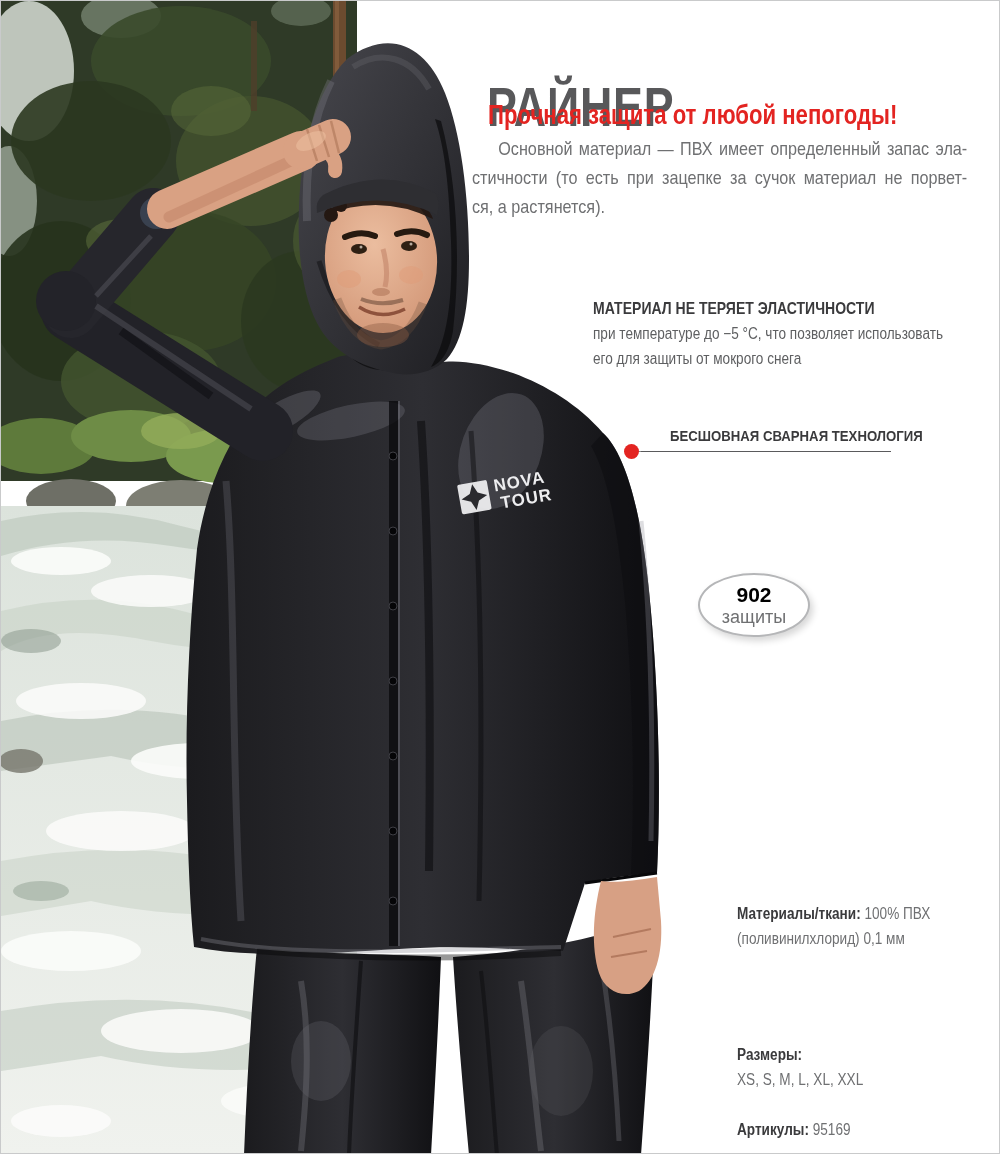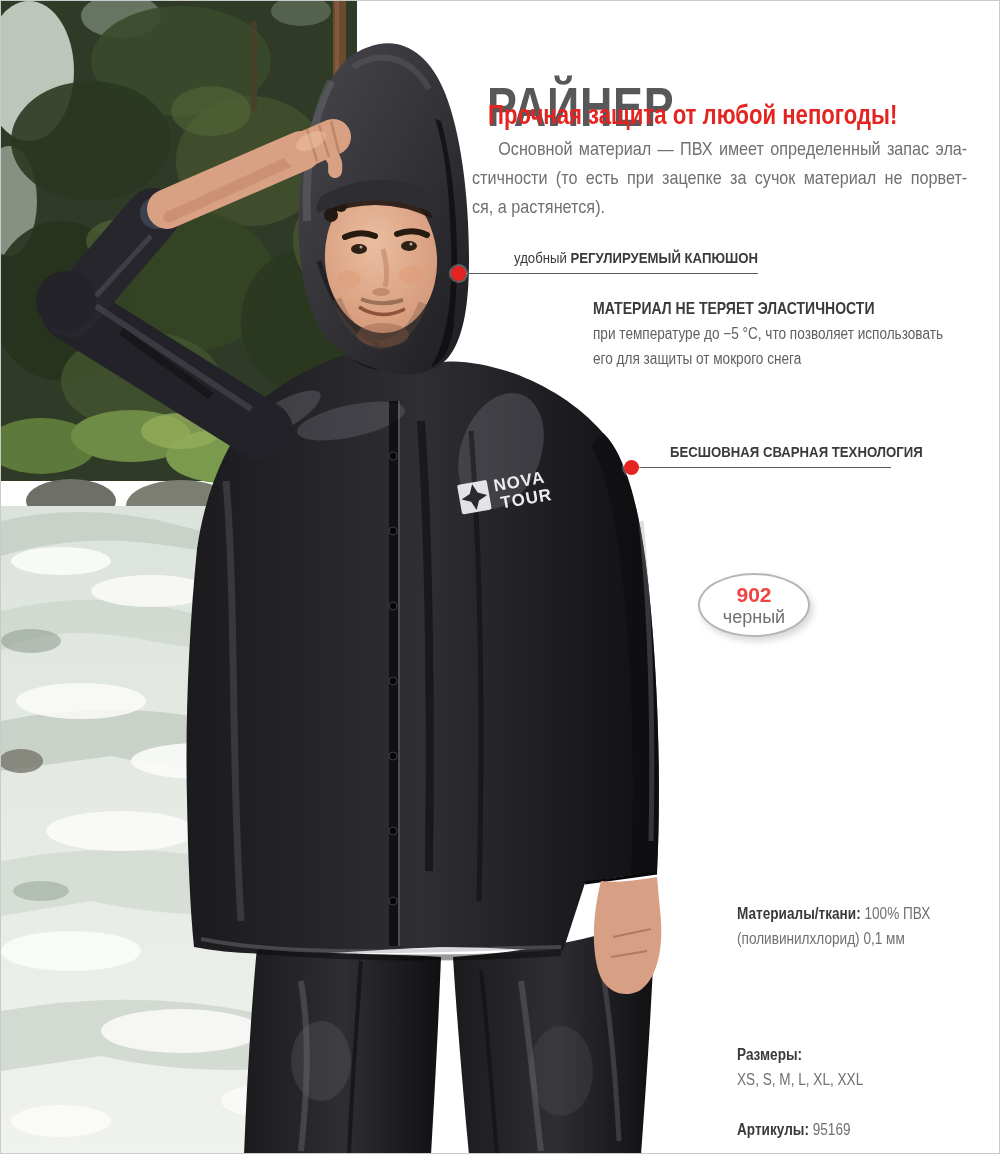--- a/index.html
+++ b/index.html
@@ -35,36 +35,36 @@
     margin-bottom:6px; line-height:1.25;
   }
   .co-label .b { font-weight:bold; }
   .co-line { position:relative; border-top:1px solid #5A5A5C; height:0; }
   .dot {
     position:absolute; left:-7px; top:-8px; width:15px; height:15px;
     border-radius:50%; background:#E32421;
     box-shadow:0 0 0 2px rgba(255,255,255,.28);
   }
   #callout-hood    { left:457px; top:247px; width:300px; }
-  #callout-seams   { left:630px; top:425px; width:260px;margin-top:16px; }
+  #callout-seams   { left:630px; top:425px; width:260px; }
   #callout-pockets { left:545px; top:795px; width:365px; }
 
   .feature {
     position:absolute; left:592px; top:295px; font-size:16px; line-height:25px;
     color:#5E5F61; white-space:nowrap; transform:scaleX(.85); transform-origin:0 0;
   }
   .feature .ft { font-weight:bold; color:#3A3A3C; font-size:16.5px; }
 
   .badge {
     position:absolute; left:697px; top:572px; width:112px; height:64px;
     border:2px solid #B5B6B8; border-radius:50%; background:#fff;
     box-shadow:3px 4px 7px rgba(0,0,0,.16); box-sizing:border-box;
     text-align:center; padding-top:9px;
   }
-  .badge .code { font-size:21px; font-weight:bold; color:#ef4444; line-height:22px; }
+  .badge .code { font-size:21px; font-weight:bold; color:#000000; line-height:22px; }
   .badge .name { font-size:18px; color:#6F7072; line-height:22px; }
 
   .spec {
     position:absolute; left:736px; font-size:16px; line-height:25px;
     color:#6F7072; white-space:nowrap; transform:scaleX(.85); transform-origin:0 0;
   }
   .sp-label { font-weight:bold; color:#3A3A3C; }
   #spec-materials { top:900px; }
   #spec-sizes     { top:1041px; }
   #spec-articles  { top:1116px; }
@@ -251,43 +251,37 @@
 
   <h1 class="title">РАЙНЕР</h1>
   <div class="tagline">Прочная защита от любой непогоды!</div>
 
   <div class="intro">
     <div class="l i1">Основной материал — ПВХ имеет определенный запас эла-</div>
     <div class="l">стичности (то есть при зацепке за сучок материал не порвет-</div>
     <div class="l last">ся, а растянется).</div>
   </div>
 
-  <div class="callout" id="callout-hood">
-    <div class="co-label"><span>удобный </span><span class="b">РЕГУЛИРУЕМЫЙ КАПЮШОН</span></div>
-    <div class="co-line">
-        <i class="dot"></i>
-      </div>
-  </div>
 
   <div class="feature">
     <div class="ft">МАТЕРИАЛ НЕ ТЕРЯЕТ ЭЛАСТИЧНОСТИ</div>
     <div>при температуре до −5 °С, что позволяет использовать</div>
     <div>его для защиты от мокрого снега</div>
   </div>
 
   <div class="callout" id="callout-seams">
     <div class="co-label"><span class="b">БЕСШОВНАЯ СВАРНАЯ ТЕХНОЛОГИЯ</span></div>
     <div class="co-line">
         <i class="dot"></i>
       </div>
   </div>
 
   <div class="badge">
     <div class="code">902</div>
-    <div class="name">черный</div>
+    <div class="name">защиты</div>
   </div>
 
 
   <div class="spec" id="spec-materials">
     <div><span class="sp-label">Материалы/ткани:</span> <span>100% ПВХ</span></div>
     <div>(поливинилхлорид) 0,1 мм</div>
   </div>
 
   <div class="spec" id="spec-sizes">
     <div class="sp-label">Размеры:</div>

